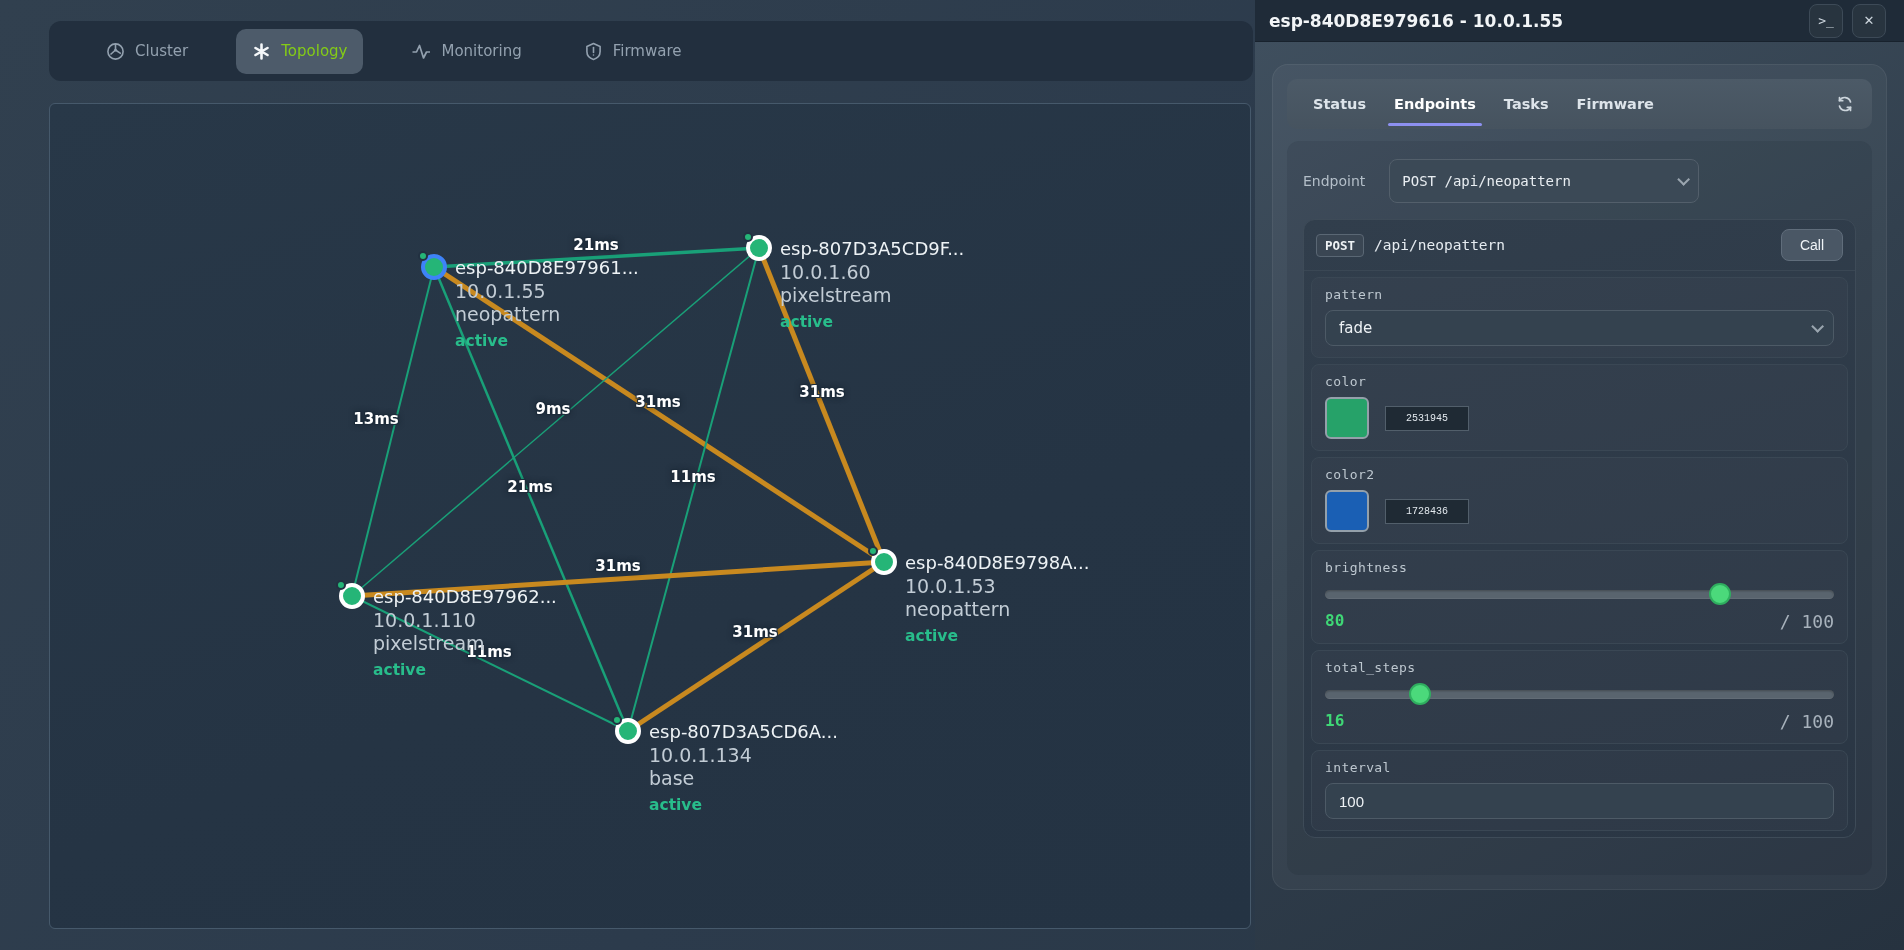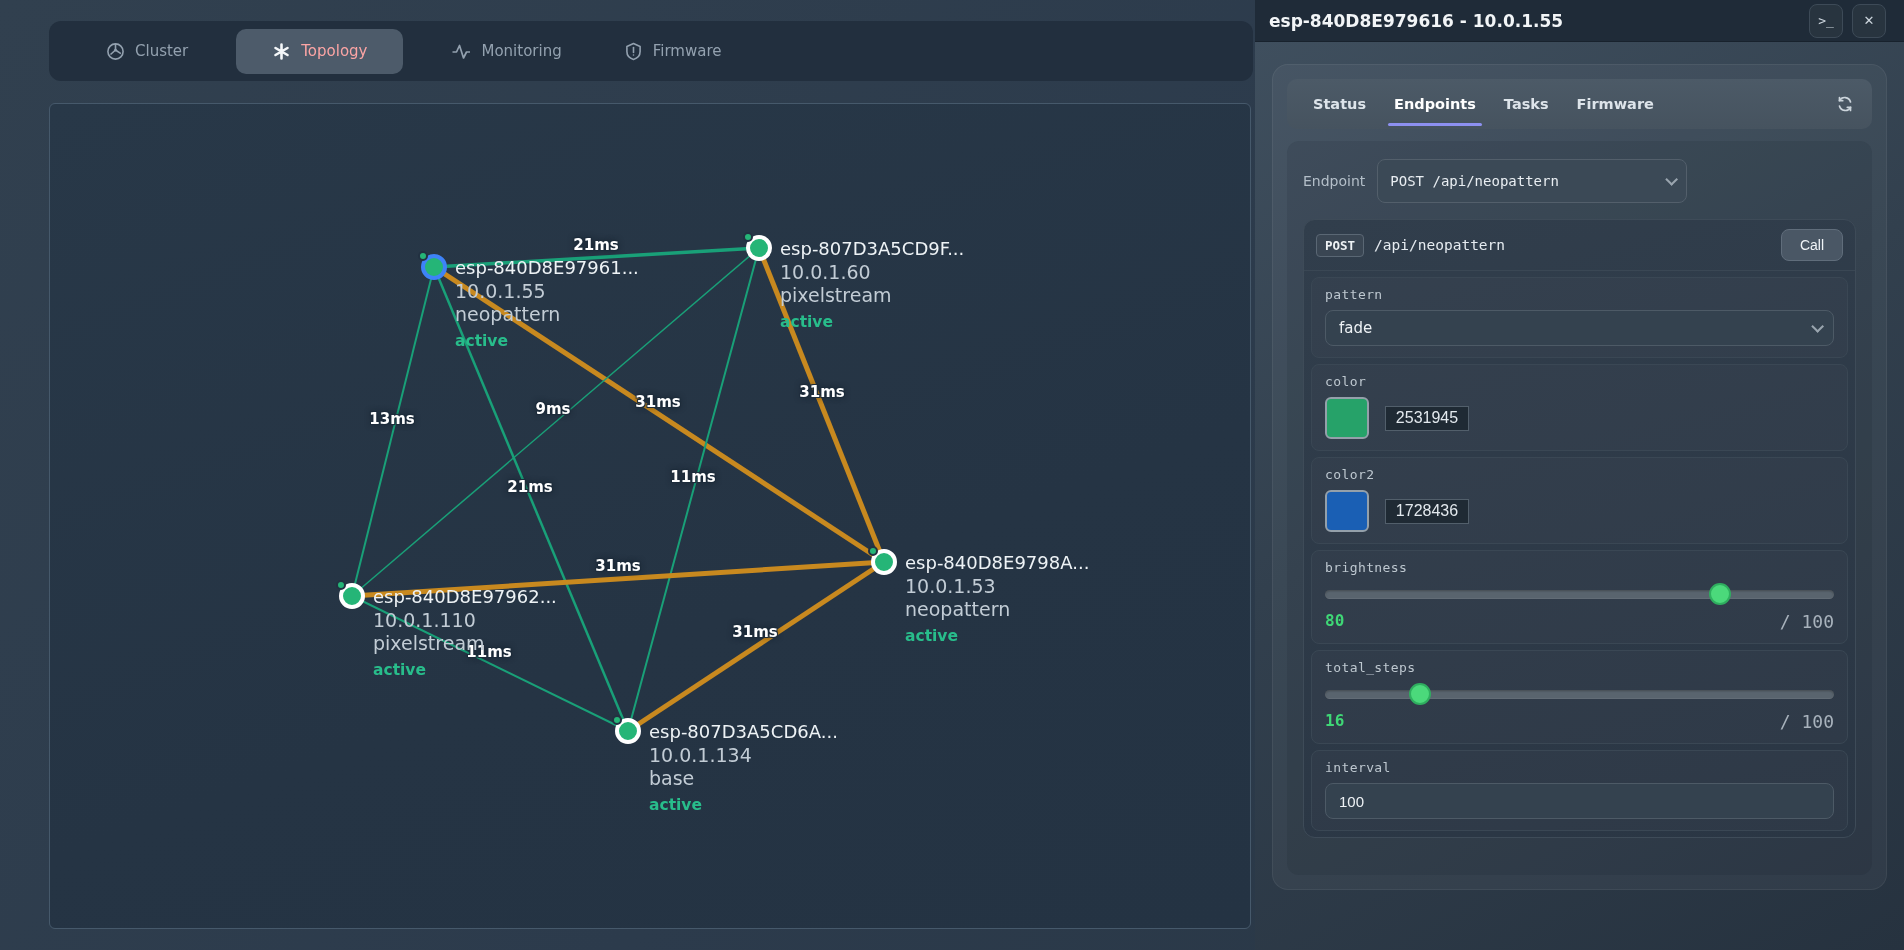--- a/index.html
+++ b/index.html
@@ -16,21 +16,21 @@
     position:absolute; left:49px; top:21px; width:1204px; height:60px;
     background:#222f3e; border-radius:12px;
     display:flex; align-items:center; padding-left:43px; gap:34px;
   }
   .nav-item {
     display:flex; align-items:center; gap:10px; color:#93a1af;
     font-size:15px; cursor:pointer; padding:11px 14px; border-radius:10px;
     white-space:nowrap;
   }
   .nav-item svg { stroke:#93a1af; }
-  .nav-item.active { background:#4d5b6a; color:#fca5a5; padding:13px 36px; }
+  .nav-item.active { background:#4d5b6a; color:#84cc16; padding:13px 16px; }
   .nav-item.active svg { stroke:#f4f7f9; }
 
   
   .canvas {
     position:absolute; left:49px; top:103px; width:1202px; height:826px;
     background:linear-gradient(160deg,#283848 0%,#253444 60%,#243343 100%);
     border:1px solid #46596b; border-radius:6px; overflow:hidden;
   }
   .canvas svg.edges { position:absolute; left:0; top:0; }
   .edge-label {
@@ -91,21 +91,21 @@
     border-radius:2px; background:#8d90f0;
   }
   .tab-spacer { flex:1; }
   .refresh { align-self:center; width:30px; height:30px; display:flex; align-items:center; justify-content:center; cursor:pointer; }
 
   .panel-content {
     margin-top:12px; flex:1; border-radius:12px;
     background:rgba(10,18,26,0.10); padding:18px 16px; overflow:hidden;
   }
   .endpoint-row { display:flex; align-items:center; margin-bottom:16px; }
-  .endpoint-label { font-size:14px; color:#b4bfc9; margin-right:12px; }
+  .endpoint-label { font-size:14px; color:#b4bfc9; margin-right:24px; }
   .endpoint-select {
     width:310px; height:44px; background:#3b4956; border:1px solid #535f6b;
     border-radius:8px; display:flex; align-items:center; padding:0 12px;
     font-size:14px; color:#e9eef2; cursor:pointer;
   }
   .endpoint-select .grow { flex:1; }
 
   .form-card {
     border:1px solid #3e4b58; border-radius:12px;
     background:linear-gradient(165deg,#313e4c,#2a3644); overflow:hidden;
@@ -132,22 +132,22 @@
     height:36px; background:#34424f; border:1px solid #4d5a66; border-radius:8px;
     display:flex; align-items:center; padding:0 13px; font-size:15px; color:#eef2f5;
     cursor:pointer;
   }
   .fselect .grow { flex:1; }
   .caret { width:9px; height:9px; border-right:2px solid #9aa5af; border-bottom:2px solid #9aa5af; transform:rotate(45deg) translateY(-3px); }
   .color-row { display:flex; align-items:center; gap:16px; }
   .swatch { width:44px; height:42px; border-radius:6px; border:2px solid #94a0aa; cursor:pointer; }
   .cval {
     width:84px; height:25px; background:#1f2a34; border:1px solid #525f6b;
-    color:#e3e9ee; font-size:16px; text-align:center;
-    font-family:Liberation Sans, sans-serif;
+    color:#e3e9ee; font-size:10px; text-align:center;
+    font-family:Liberation Mono, monospace;
   }
   .slider { position:relative; height:22px; margin:4px 0 6px 0; cursor:pointer; }
   .slider-track {
     position:absolute; left:0; right:0; top:7px; height:9px; border-radius:5px;
     background:#59646e; box-shadow:inset 0 1px 2px rgba(0,0,0,.35), inset 0 0 0 1px rgba(255,255,255,.07);
   }
   .slider-thumb {
     position:absolute; top:0; width:22px; height:22px; border-radius:50%;
     background:#4bd97b; border:2px solid #2fae5f; transform:translateX(-11px);
     cursor:grab;
@@ -207,21 +207,21 @@
       <line x1="384" y1="163" x2="578" y2="627" stroke="#19a078" stroke-width="2.5"></line>
       <line x1="709" y1="144" x2="834" y2="458" stroke="#c8891f" stroke-width="5"></line>
       <line x1="709" y1="144" x2="302" y2="492" stroke="#19a078" stroke-width="1.5"></line>
       <line x1="709" y1="144" x2="578" y2="627" stroke="#19a078" stroke-width="2"></line>
       <line x1="302" y1="492" x2="834" y2="458" stroke="#c8891f" stroke-width="5"></line>
       <line x1="578" y1="627" x2="834" y2="458" stroke="#c8891f" stroke-width="5"></line>
       <line x1="302" y1="492" x2="578" y2="627" stroke="#19a078" stroke-width="2"></line>
     </svg>
     <div class="edge-label" style="left: 546px; top: 141px;">21ms</div>
     <div class="edge-label" style="left: 608px; top: 298px;">31ms</div>
-    <div class="edge-label" style="left: 342px; top: 315px;">13ms</div>
+    <div class="edge-label" style="left: 326px; top: 315px;">13ms</div>
     <div class="edge-label" style="left: 480px; top: 383px;">21ms</div>
     <div class="edge-label" style="left: 772px; top: 288px;">31ms</div>
     <div class="edge-label" style="left: 503px; top: 305px;">9ms</div>
     <div class="edge-label" style="left: 643px; top: 373px;">11ms</div>
     <div class="edge-label" style="left: 568px; top: 462px;">31ms</div>
     <div class="edge-label" style="left: 705px; top: 528px;">31ms</div>
     <div class="edge-label" style="left: 439px; top: 548px;">11ms</div>
     <div class="node-dot selected" style="left: 384px; top: 163px;"></div>
     <div class="node-badge" style="left: 373px; top: 152px;"></div>
     <div class="node-label" style="left: 405px; top: 152px;">

